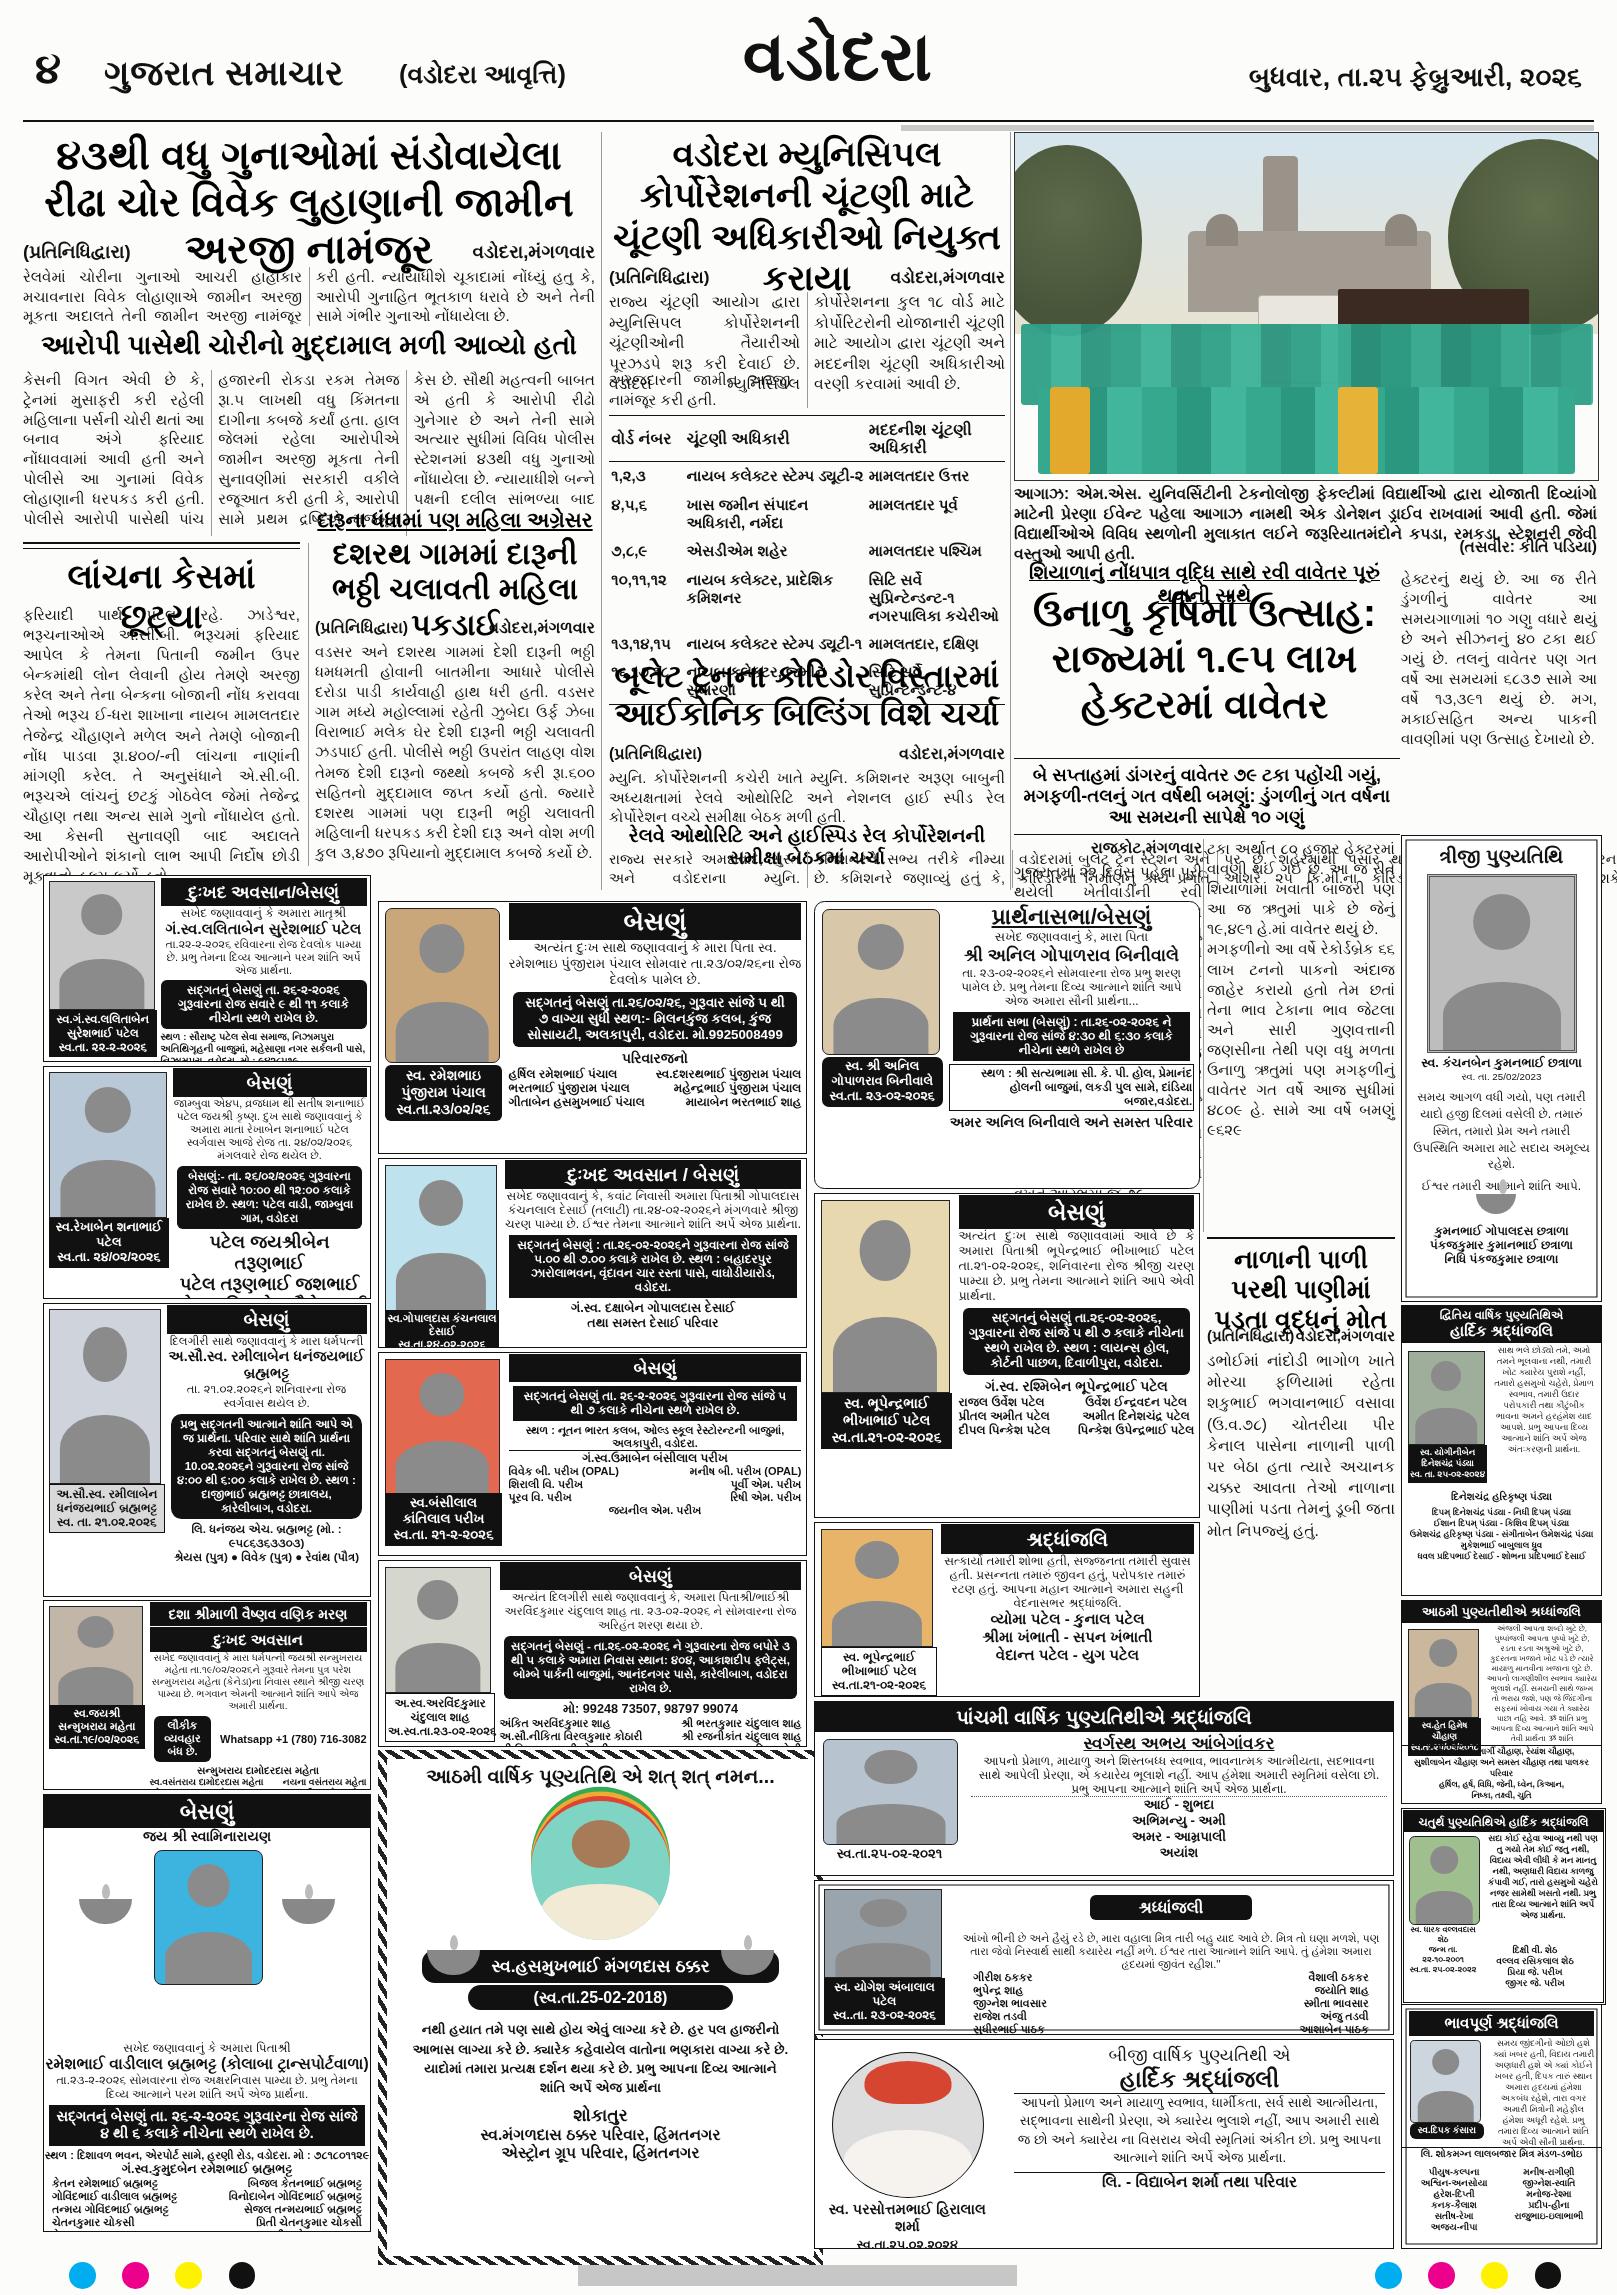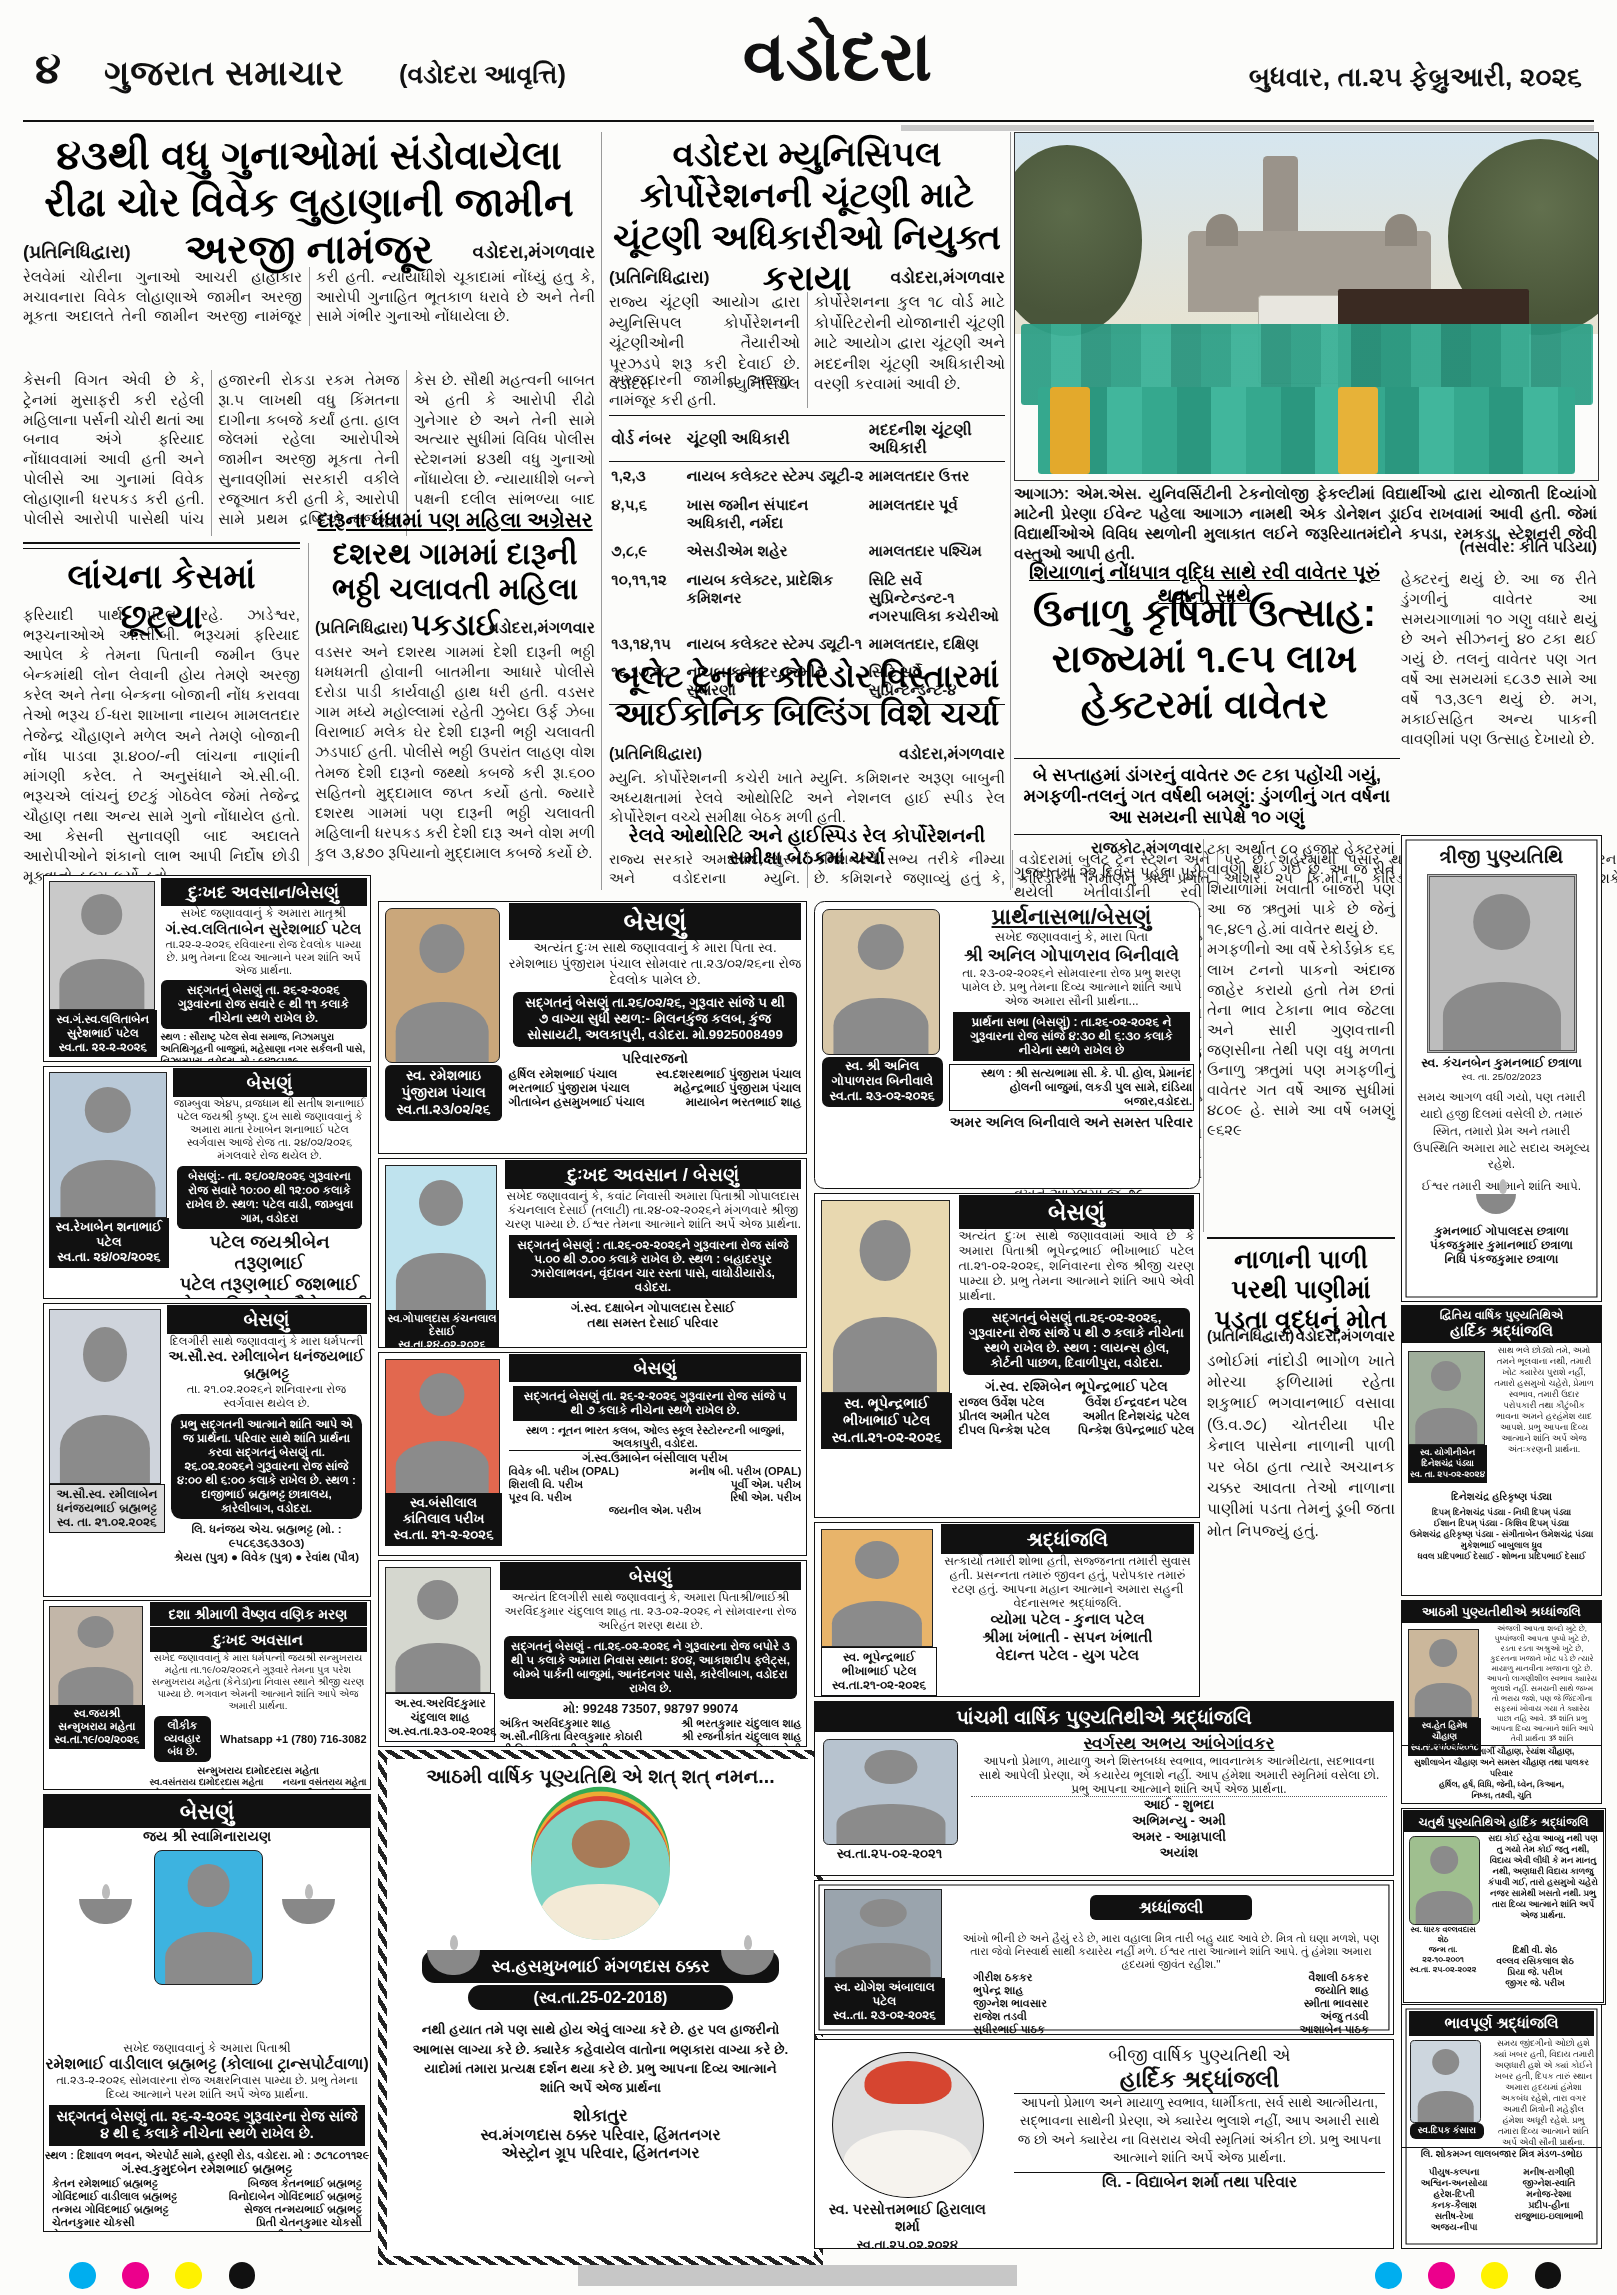--- a/index.html
+++ b/index.html
@@ -46,20 +46,21 @@
   <div class="abs" style="right:35px;top:62px;font-size:26.6px;font-weight:bold;">બુધવાર, તા.૨૫ ફેબ્રુઆરી, ૨૦૨૬</div>
   <div class="rule" style="left:23px;right:23px;top:120px;height:2.3px;"></div>
   <div class="abs" style="left:901px;top:125px;width:693px;height:5.8px;background:#c9c9c9;"></div>
 
   <div class="abs hl" style="left:23px;top:132px;width:572px;font-size:40px;">૪૩થી વધુ ગુનાઓમાં સંડોવાયેલા રીઢા ચોર વિવેક લુહાણાની જામીન અરજી નામંજૂર</div>
   <div class="abs byrow" style="left:23px;top:241px;width:572px;font-size:18.5px;">
     <span>(પ્રતિનિધિદ્વારા)</span>
     <span>વડોદરા,મંગળવાર</span>
   </div>
   <div class="abs cols2 just" style="left:23px;top:267px;width:572px;height:59px;font-size:15px;line-height:1.3;">રેલવેમાં ચોરીના ગુનાઓ આચરી હાહાકાર મચાવનારા વિવેક લોહાણાએ જામીન અરજી મૂકતા અદાલતે તેની જામીન અરજી નામંજૂર કરી હતી. ન્યાયાધીશે ચૂકાદામાં નોંધ્યું હતુ કે, આરોપી ગુનાહિત ભૂતકાળ ધરાવે છે અને તેની સામે ગંભીર ગુનાઓ નોંધાયેલા છે.</div>
+  <div class="abs hl" style="left:23px;top:330px;width:572px;font-size:26.6px;">આરોપી પાસેથી ચોરીનો મુદ્દામાલ મળી આવ્યો હતો</div>
   <div class="abs cols3 just" style="left:23px;top:370px;width:572px;height:166px;font-size:15px;line-height:1.32;">કેસની વિગત એવી છે કે, ટ્રેનમાં મુસાફરી કરી રહેલી મહિલાના પર્સની ચોરી થતાં આ બનાવ અંગે ફરિયાદ નોંધાવવામાં આવી હતી અને પોલીસે આ ગુનામાં વિવેક લોહાણાની ધરપકડ કરી હતી. પોલીસે આરોપી પાસેથી પાંચ હજારની રોકડા રકમ તેમજ રૂા.૫ લાખથી વધુ કિંમતના દાગીના કબજે કર્યાં હતા. હાલ જેલમાં રહેલા આરોપીએ જામીન અરજી મૂકતા તેની સુનાવણીમાં સરકારી વકીલે રજૂઆત કરી હતી કે, આરોપી સામે પ્રથમ દ્રષ્ટિએ મજબૂત કેસ છે. સૌથી મહત્વની બાબત એ હતી કે આરોપી રીઢો ગુનેગાર છે અને તેની સામે અત્યાર સુધીમાં વિવિધ પોલીસ સ્ટેશનમાં ૪૩થી વધુ ગુનાઓ નોંધાયેલા છે. ન્યાયાધીશે બન્ને પક્ષની દલીલ સાંભળ્યા બાદ અરજદારની જામીન અરજી નામંજૂર કરી હતી.</div>
 
   <div class="rule" style="left:23px;top:542px;width:277px;height:1.7px;"></div>
   <div class="rule" style="left:23px;top:548px;width:277px;height:1.2px;"></div>
   <div class="abs hl" style="left:23px;top:556px;width:277px;font-size:34px;">લાંચના કેસમાં છૂટ્યા</div>
   <div class="abs just" style="left:23px;top:605px;width:277px;height:261px;font-size:15px;line-height:1.34;">ફરિયાદી પાર્થ પટેલ રહે. ઝાડેશ્વર, ભરૂચનાઓએ એ.સી.બી. ભરૂચમાં ફરિયાદ આપેલ કે તેમના પિતાની જમીન ઉપર બેન્કમાંથી લોન લેવાની હોય તેમણે અરજી કરેલ અને તેના બેન્કના બોજાની નોંધ કરાવવા તેઓ ભરૂચ ઈ-ધરા શાખાના નાયબ મામલતદાર તેજેન્દ્ર ચૌહાણને મળેલ અને તેમણે બોજાની નોંધ પાડવા રૂા.૪૦૦/-ની લાંચના નાણાંની માંગણી કરેલ. તે અનુસંધાને એ.સી.બી. ભરૂચએ લાંચનું છટકું ગોઠવેલ જેમાં તેજેન્દ્ર ચૌહાણ તથા અન્ય સામે ગુનો નોંધાયેલ હતો. આ કેસની સુનાવણી બાદ અદાલતે આરોપીઓને શંકાનો લાભ આપી નિર્દોષ છોડી મૂકવાનો હુકમ કર્યો હતો.</div>
 
   <div class="abs hl" style="left:315px;top:508px;width:280px;font-size:21px;text-decoration:underline;">દારૂના ધંધામાં પણ મહિલા અગ્રેસર</div>
   <div class="abs hl" style="left:315px;top:536px;width:280px;font-size:30px;">દશરથ ગામમાં દારૂની ભઠ્ઠી ચલાવતી મહિલા પકડાઈ</div>
   <div class="abs byrow" style="left:315px;top:619px;width:280px;font-size:16px;">
@@ -213,21 +214,21 @@
       </div>
     <div class="plabel" style="position:absolute;left:4.6px;top:180px;width:110px;font-size:12px;background:#d9d9d9;color:#111;border:1.2px solid #111;">
       <span>અ.સૌ.સ્વ. રમીલાબેન ધનંજયભાઈ બ્રહ્મભટ્ટ</span>
       <div>સ્વ. તા. ૨૧.૦૨.૨૦૨૬</div>
     </div>
     <div style="margin-left:119px;padding:1.2px 3.5px;">
       <div class="ob-title" style="font-size:18.5px;">બેસણું</div>
       <div style="font-size:11.6px;text-align:center;">દિલગીરી સાથે જણાવવાનું કે મારા ધર્મપત્ની</div>
       <div style="font-size:14.4px;font-weight:bold;text-align:center;">અ.સૌ.સ્વ. રમીલાબેન ધનંજયભાઈ બ્રહ્મભટ્ટ</div>
       <div style="font-size:11.6px;text-align:center;">તા. ૨૧.૦૨.૨૦૨૬ને શનિવારના રોજ સ્વર્ગવાસ થયેલ છે.</div>
-      <div class="band" style="font-size:11.6px;border-radius:10.4px;">પ્રભુ સદ્ગતની આત્માને શાંતિ આપે એ જ પ્રાર્થના. પરિવાર સાથે શાંતિ પ્રાર્થના કરવા સદ્ગતનું બેસણું તા. ૨૬.૦૨.૨૦૨૬ને ગુરૂવારના રોજ સાંજે ૪:૦૦ થી ૬:૦૦ કલાકે રાખેલ છે. સ્થળ : દાજીભાઈ બ્રહ્મભટ્ટ છાત્રાલય, કારેલીબાગ, વડોદરા.</div>
+      <div class="band" style="font-size:11.6px;border-radius:10.4px;">પ્રભુ સદ્ગતની આત્માને શાંતિ આપે એ જ પ્રાર્થના. પરિવાર સાથે શાંતિ પ્રાર્થના કરવા સદ્ગતનું બેસણું તા. 10.૦૨.૨૦૨૬ને ગુરૂવારના રોજ સાંજે ૪:૦૦ થી ૬:૦૦ કલાકે રાખેલ છે. સ્થળ : દાજીભાઈ બ્રહ્મભટ્ટ છાત્રાલય, કારેલીબાગ, વડોદરા.</div>
       <div class="pre" style="font-size:11.6px;font-weight:bold;text-align:center;">લિ. ધનંજય એચ. બ્રહ્મભટ્ટ (મો. : ૯૫૮૬૩૬૩૩૦૩)
 શ્રેયસ (પુત્ર) ● વિવેક (પુત્ર) ● રેવાંથ (પૌત્ર)</div>
     </div>
   </div>
 
   <div class="obit" style="left:43px;top:1600px;width:326px;height:188px;">
     <div class="portrait" style="position:absolute;left:4.6px;top:4.6px;width:92px;height:98px;background:#c2b6a8;">
         <i></i>
         <b></b>
       </div>

